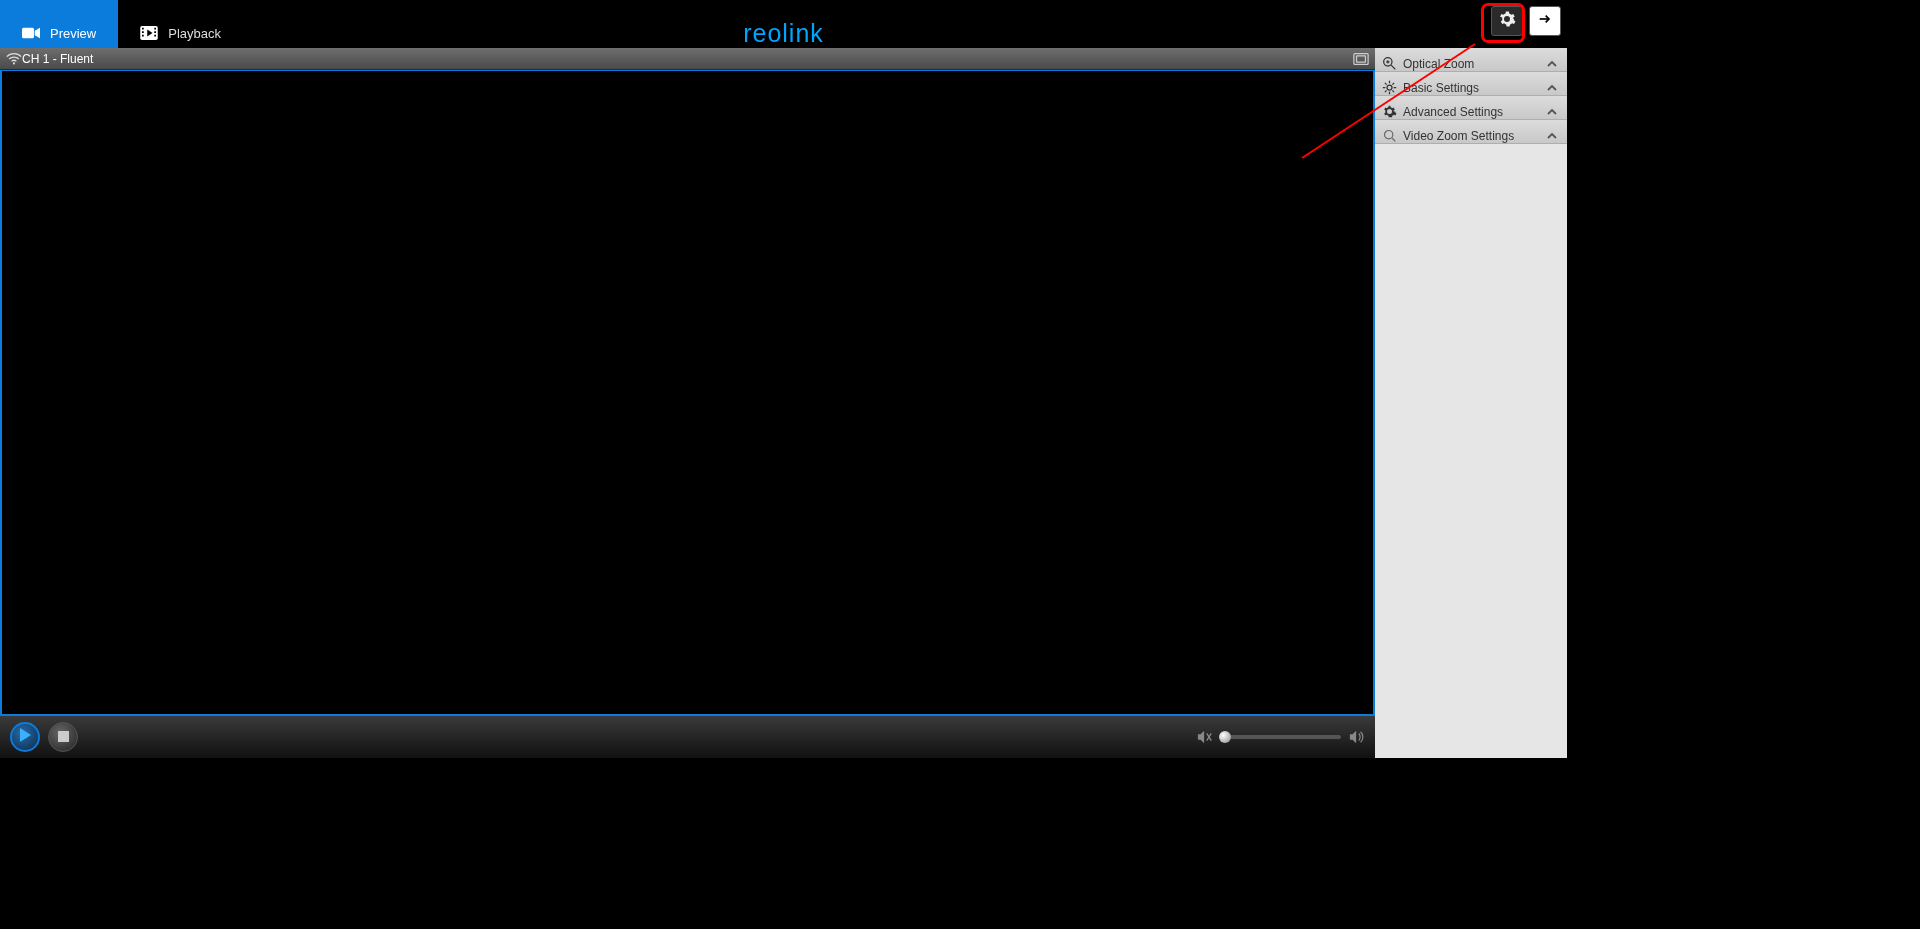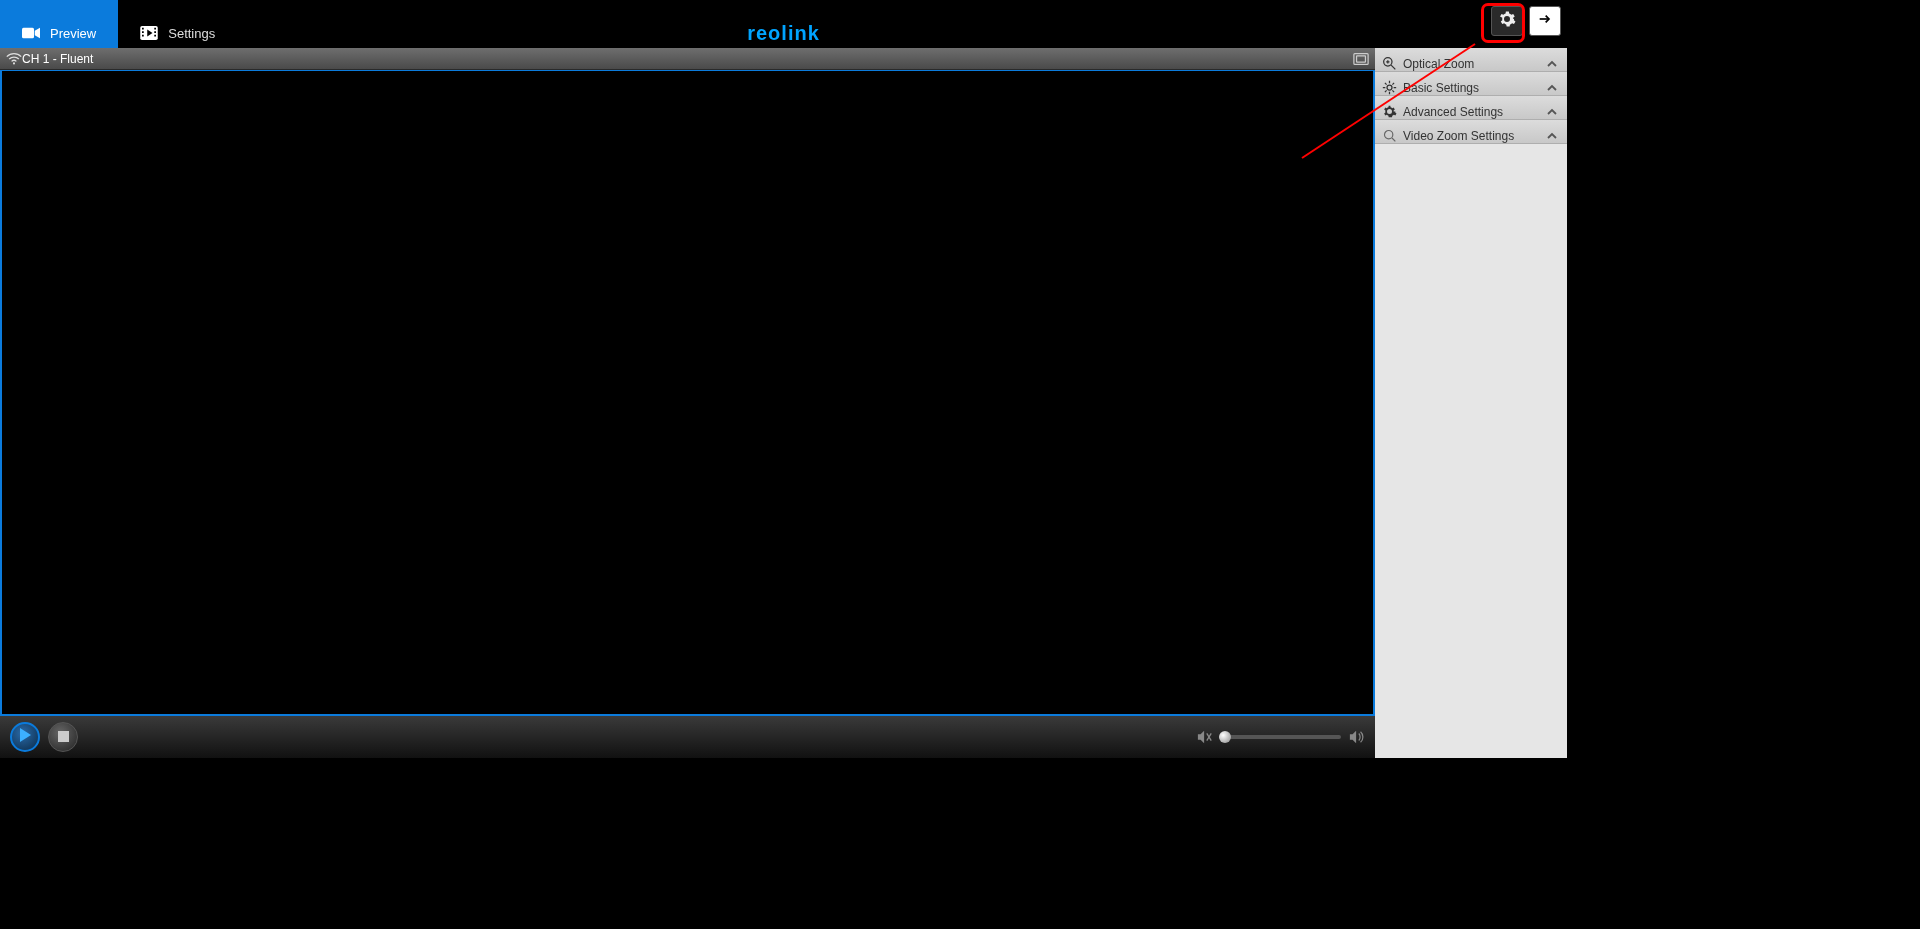--- a/index.html
+++ b/index.html
@@ -4,21 +4,21 @@
   <style>
     * { margin:0; padding:0; box-sizing:border-box; font-family:Arial,Helvetica,sans-serif; }
     html,body { width:100%; height:100%; background:#000; overflow:hidden; }
     .root { width:1567px; height:758px; position:relative; background:#000; }
 
     
     .topbar { position:absolute; top:0; left:0; right:0; height:66px; background:#000; display:flex; align-items:stretch; }
     .tab { display:flex; align-items:center; gap:10px; padding:0 22px; color:#ddd; font-size:13px; cursor:pointer; }
     .tab.active { background:#0b7bdc; color:#fff; }
     .tab .ic { width:18px; height:14px; display:inline-block; }
-    .logo { position:absolute; left:50%; top:50%; transform:translate(-50%,-50%); font-size:20px; font-weight:700; letter-spacing:1px; color:#00a4ff; }
+    .logo { position:absolute; left:50%; top:50%; transform:translate(-50%,-50%); font-size:25px; font-weight:400; letter-spacing:1px; color:#00a4ff; }
     .top-right { position:absolute; right:6px; top:6px; display:flex; gap:6px; align-items:center; }
     .icon-btn { width:32px; height:30px; background:#2a2a2a; border:1px solid #555; border-radius:3px; display:flex; align-items:center; justify-content:center; cursor:pointer; color:#ddd; }
     .icon-btn.white { background:#fff; color:#000; }
     .gear-hl { position:absolute; right:42px; top:3px; width:44px; height:40px; border:3px solid #f00; border-radius:7px; pointer-events:none; }
 
     
     .main { position:absolute; top:48px; left:0; right:192px; bottom:42px; }
     .video-header { height:22px; background:linear-gradient(#6e6e6e,#4a4a4a); color:#fff; display:flex; align-items:center; font-size:12px; padding:0 6px; gap:0; border-bottom:1px solid #2a2a2a; }
     .video-header .spacer { flex:1; }
     .video-header .hicon { width:16px; height:14px; display:inline-flex; align-items:center; justify-content:center; color:#ccc; }
@@ -65,21 +65,21 @@
             <rect x="0" y="0" width="20" height="16" rx="2" fill="#fff"></rect>
             <rect x="2" y="2" width="2" height="2" fill="#000"></rect>
             <rect x="2" y="6" width="2" height="2" fill="#000"></rect>
             <rect x="2" y="10" width="2" height="2" fill="#000"></rect>
             <rect x="16" y="2" width="2" height="2" fill="#000"></rect>
             <rect x="16" y="6" width="2" height="2" fill="#000"></rect>
             <rect x="16" y="10" width="2" height="2" fill="#000"></rect>
             <path d="M8 4 L14 8 L8 12 Z" fill="#000"></path>
           </svg>
       </span>
-      <span>Settings</span>
+      <span>Playback</span>
     </div>
 
     <div class="logo">reolink</div>
 
     <div class="top-right">
       <div class="icon-btn">
         <span>
           <svg viewBox="0 0 24 24" width="18" height="18" fill="#eee">
               <path d="M12 8a4 4 0 1 0 0 8 4 4 0 0 0 0-8zm9.4 4c0 .6-.1 1.1-.2 1.7l2.1 1.6-2 3.5-2.5-1a8 8 0 0 1-2.9 1.7l-.4 2.6h-4l-.4-2.6a8 8 0 0 1-2.9-1.7l-2.5 1-2-3.5 2.1-1.6c-.1-.6-.2-1.1-.2-1.7s.1-1.1.2-1.7L2.7 8.7l2-3.5 2.5 1A8 8 0 0 1 10.1 4.5l.4-2.6h4l.4 2.6a8 8 0 0 1 2.9 1.7l2.5-1 2 3.5-2.1 1.6c.1.6.2 1.1.2 1.7z"></path>
             </svg>

